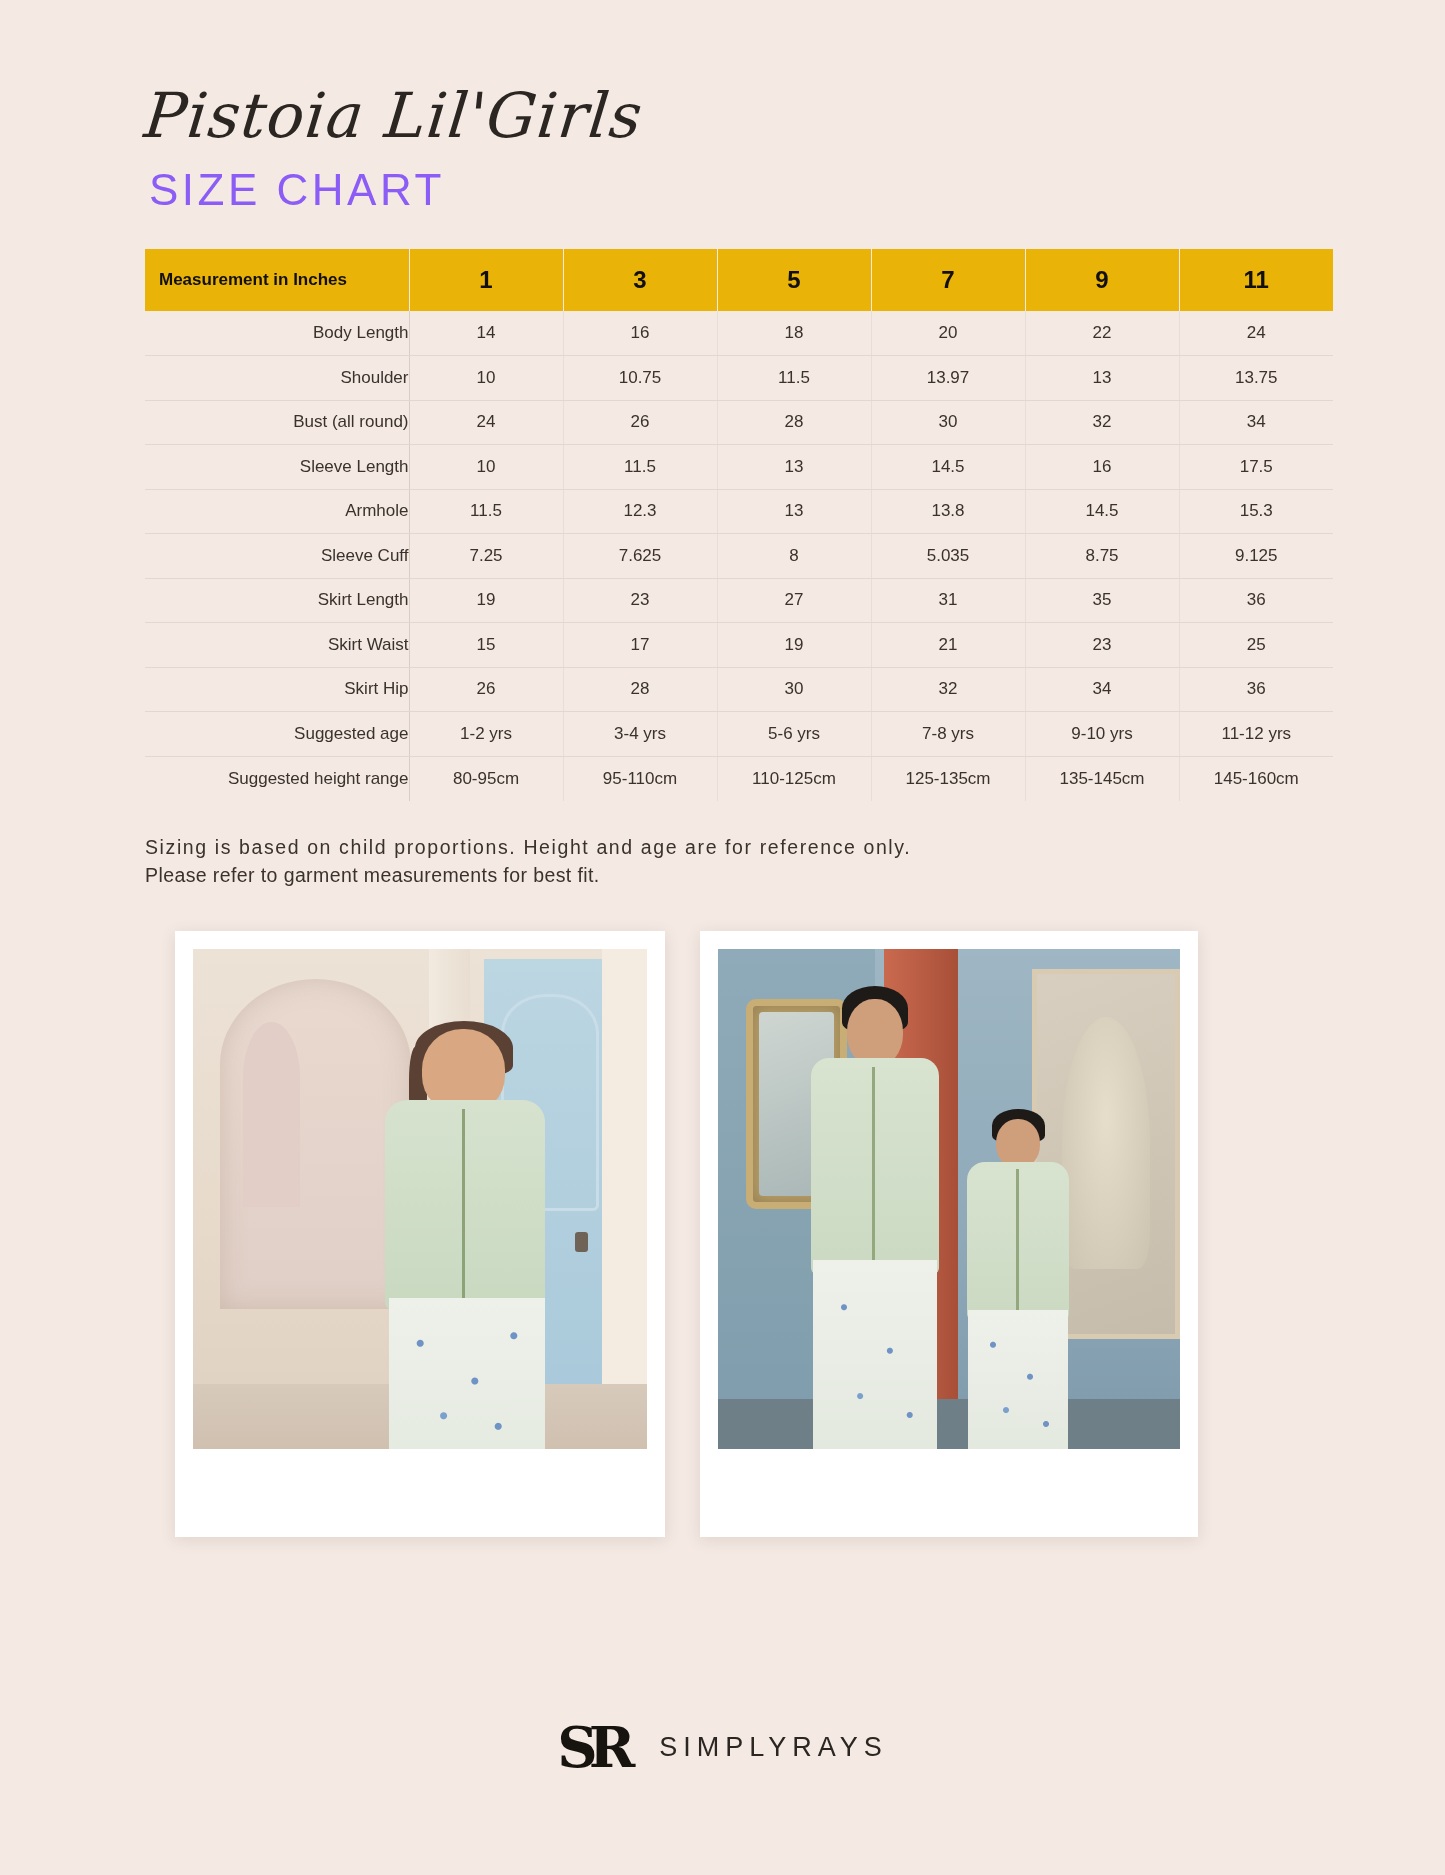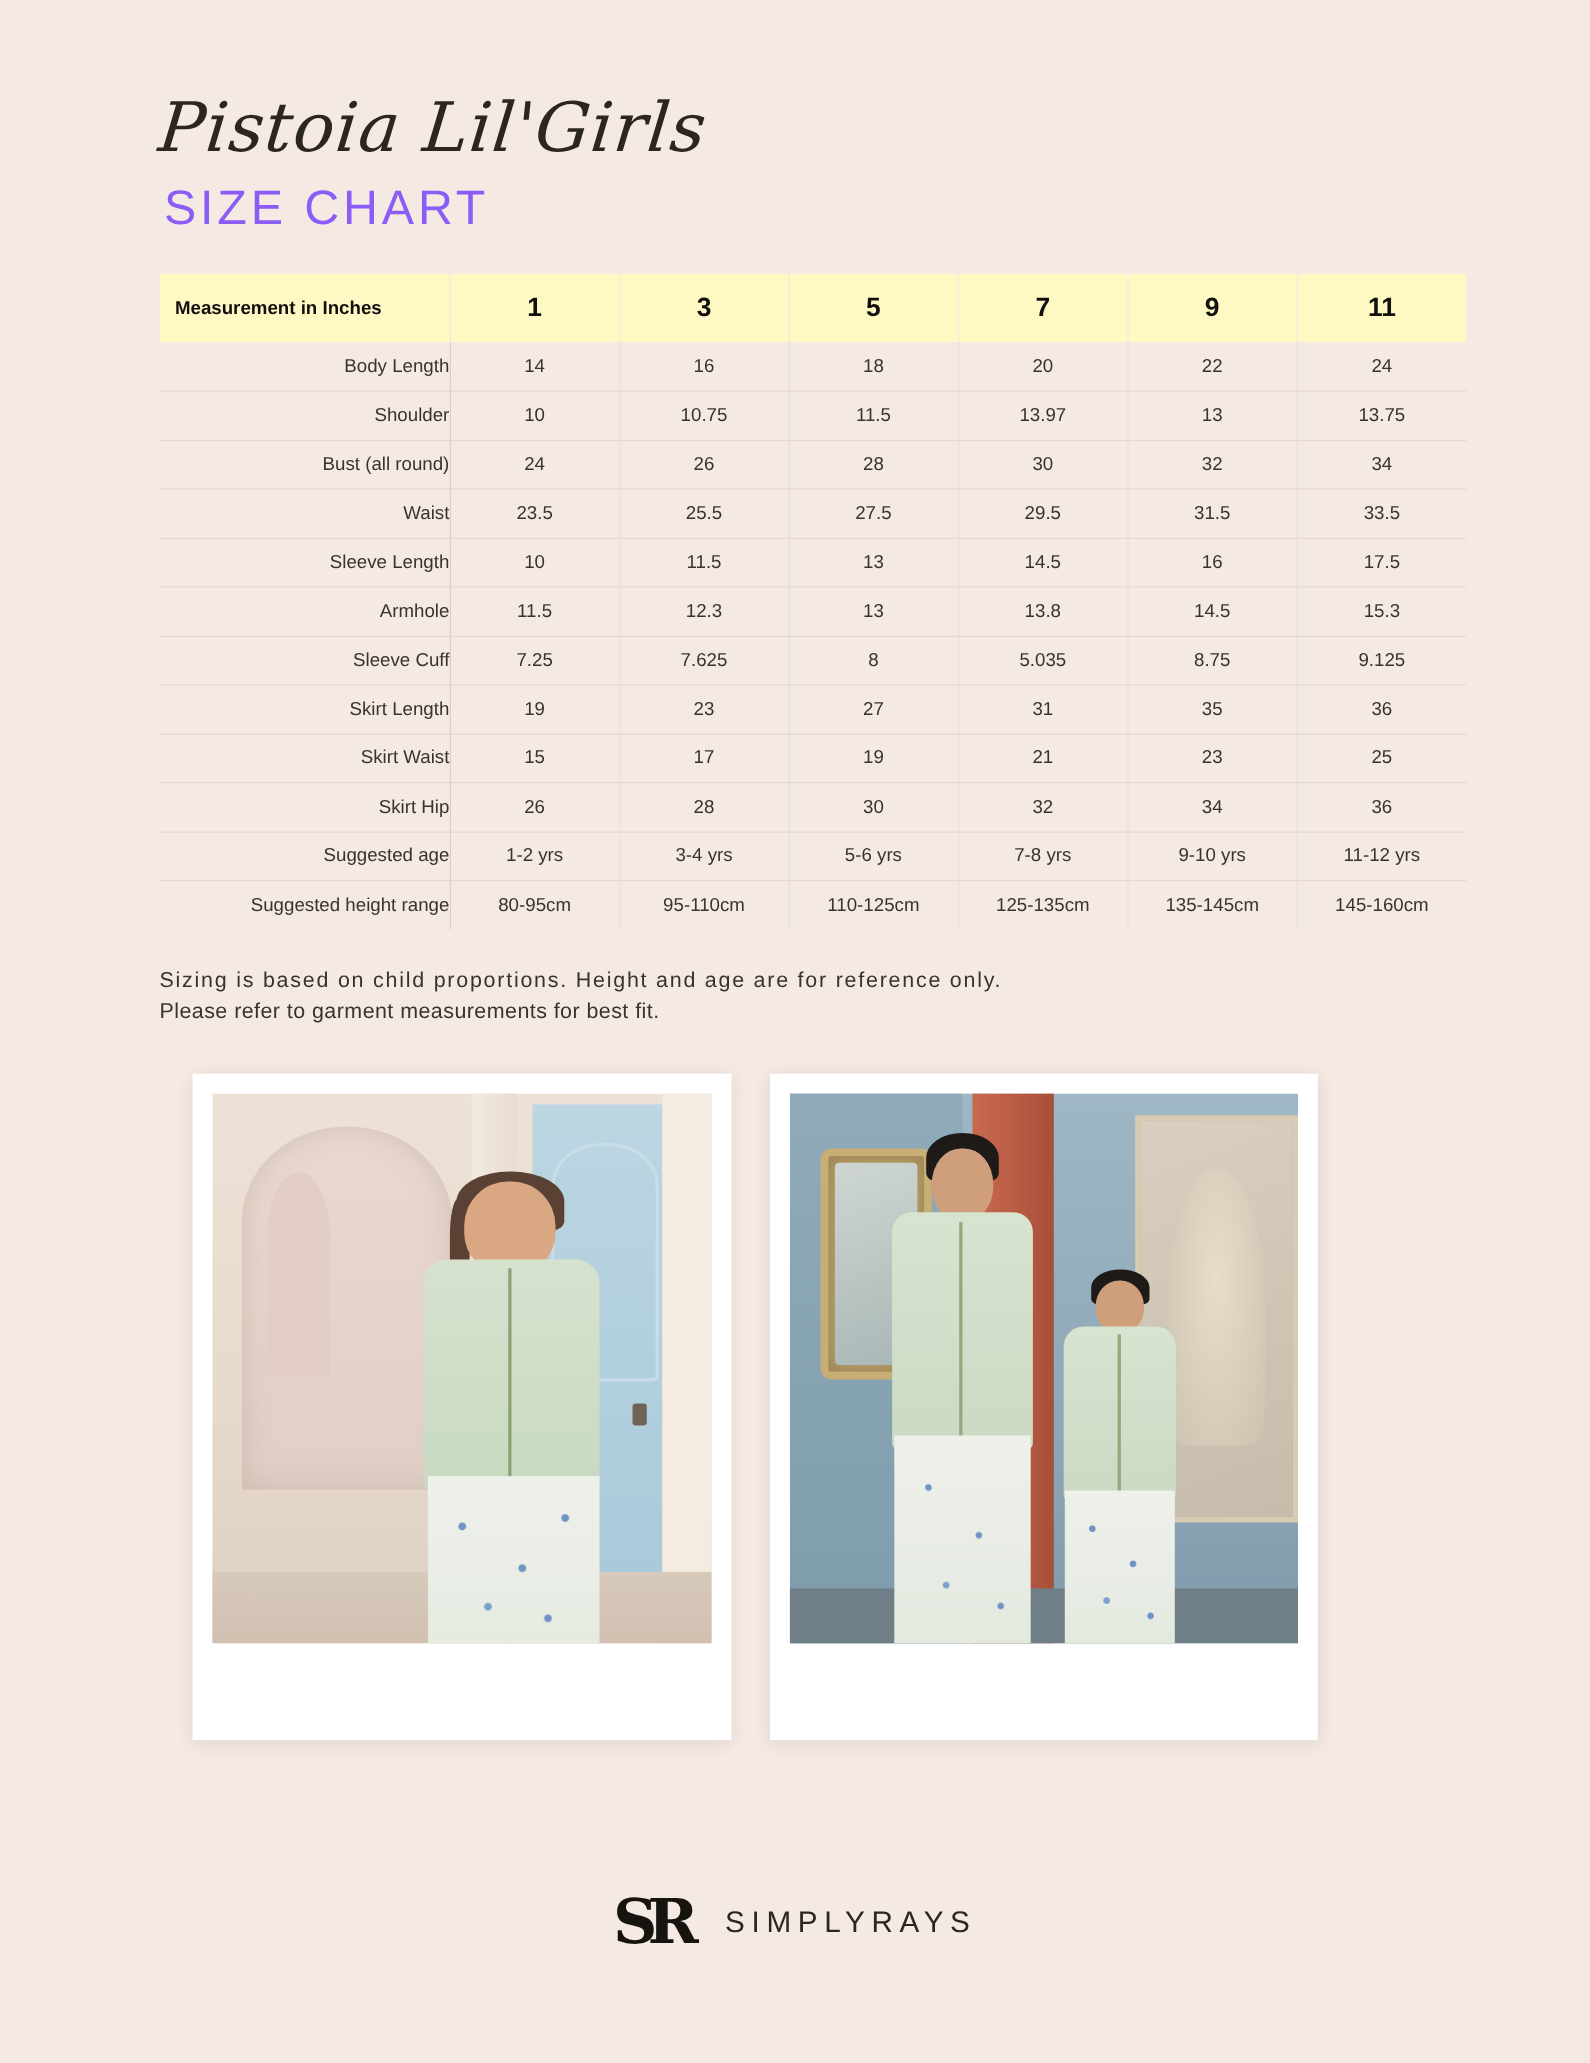--- a/index.html
+++ b/index.html
@@ -39,21 +39,21 @@
   .table-wrap { margin-top:34px; }
   table.size-chart {
     width:1188px;
     border-collapse:collapse;
     table-layout:fixed;
     font-size:16.5px;
     color:#2b2622;
   }
   table.size-chart col.label-col { width:264px; }
   table.size-chart thead th {
-    background:#fef9c3;
+    background:#eab308;
     height:62px;
     border-right:1px solid #f4e9e3;
     border-bottom:none;
     font-weight:bold;
     color:#12100e;
   }
   table.size-chart thead th:last-child { border-right:none; }
   table.size-chart thead th.label-head {
     text-align:left;
     padding-left:14px;
@@ -270,29 +270,20 @@
             <td>13.75</td>
           </tr>
           <tr>
             <td class="row-label">Bust (all round)</td>
             <td>24</td>
             <td>26</td>
             <td>28</td>
             <td>30</td>
             <td>32</td>
             <td>34</td>
-          </tr>
-          <tr>
-            <td class="row-label">Waist</td>
-            <td>23.5</td>
-            <td>25.5</td>
-            <td>27.5</td>
-            <td>29.5</td>
-            <td>31.5</td>
-            <td>33.5</td>
           </tr>
           <tr>
             <td class="row-label">Sleeve Length</td>
             <td>10</td>
             <td>11.5</td>
             <td>13</td>
             <td>14.5</td>
             <td>16</td>
             <td>17.5</td>
           </tr>

